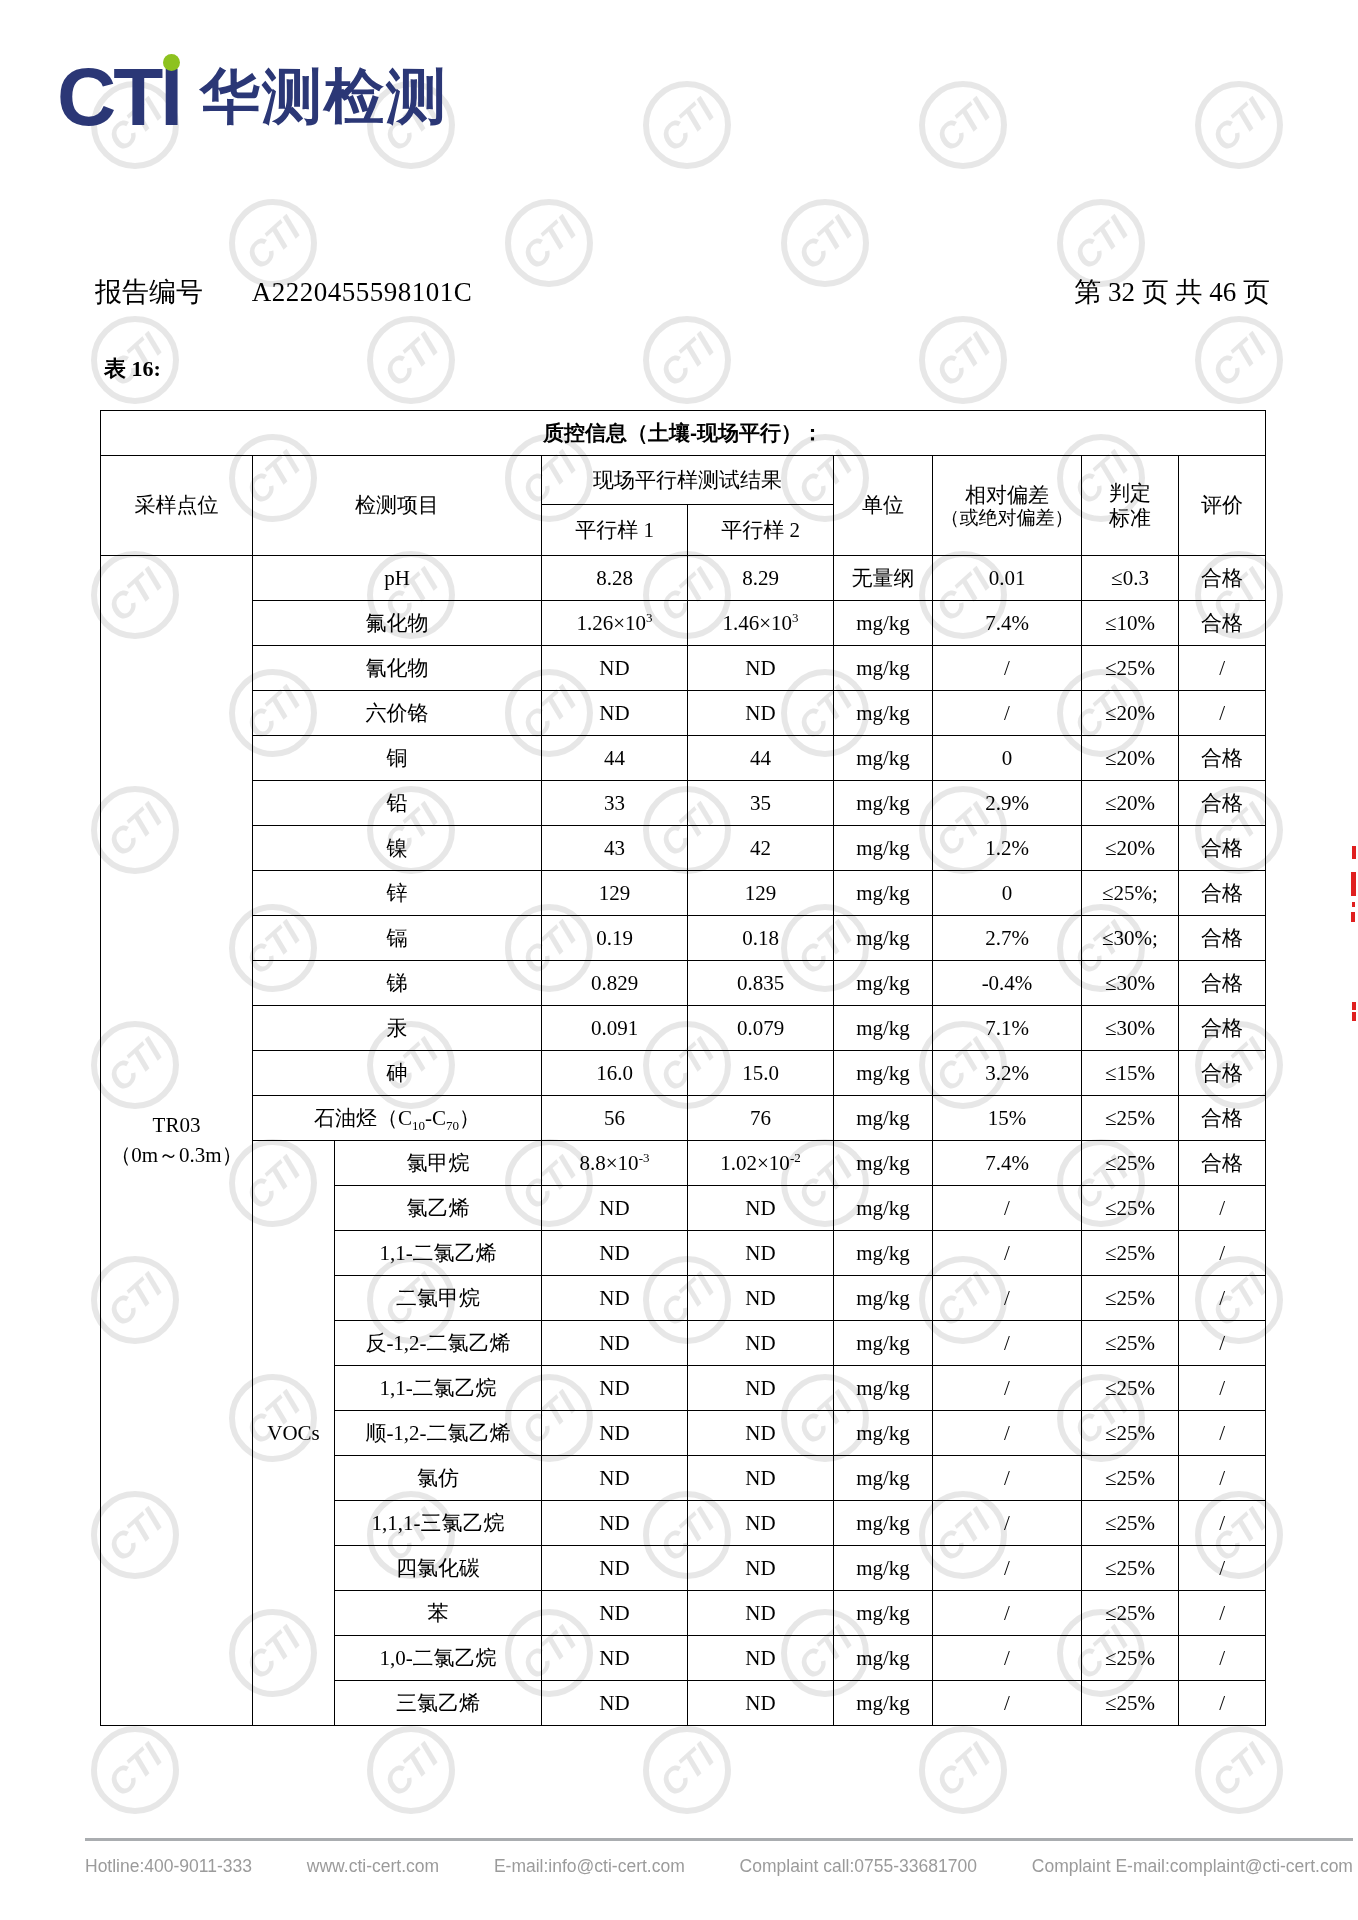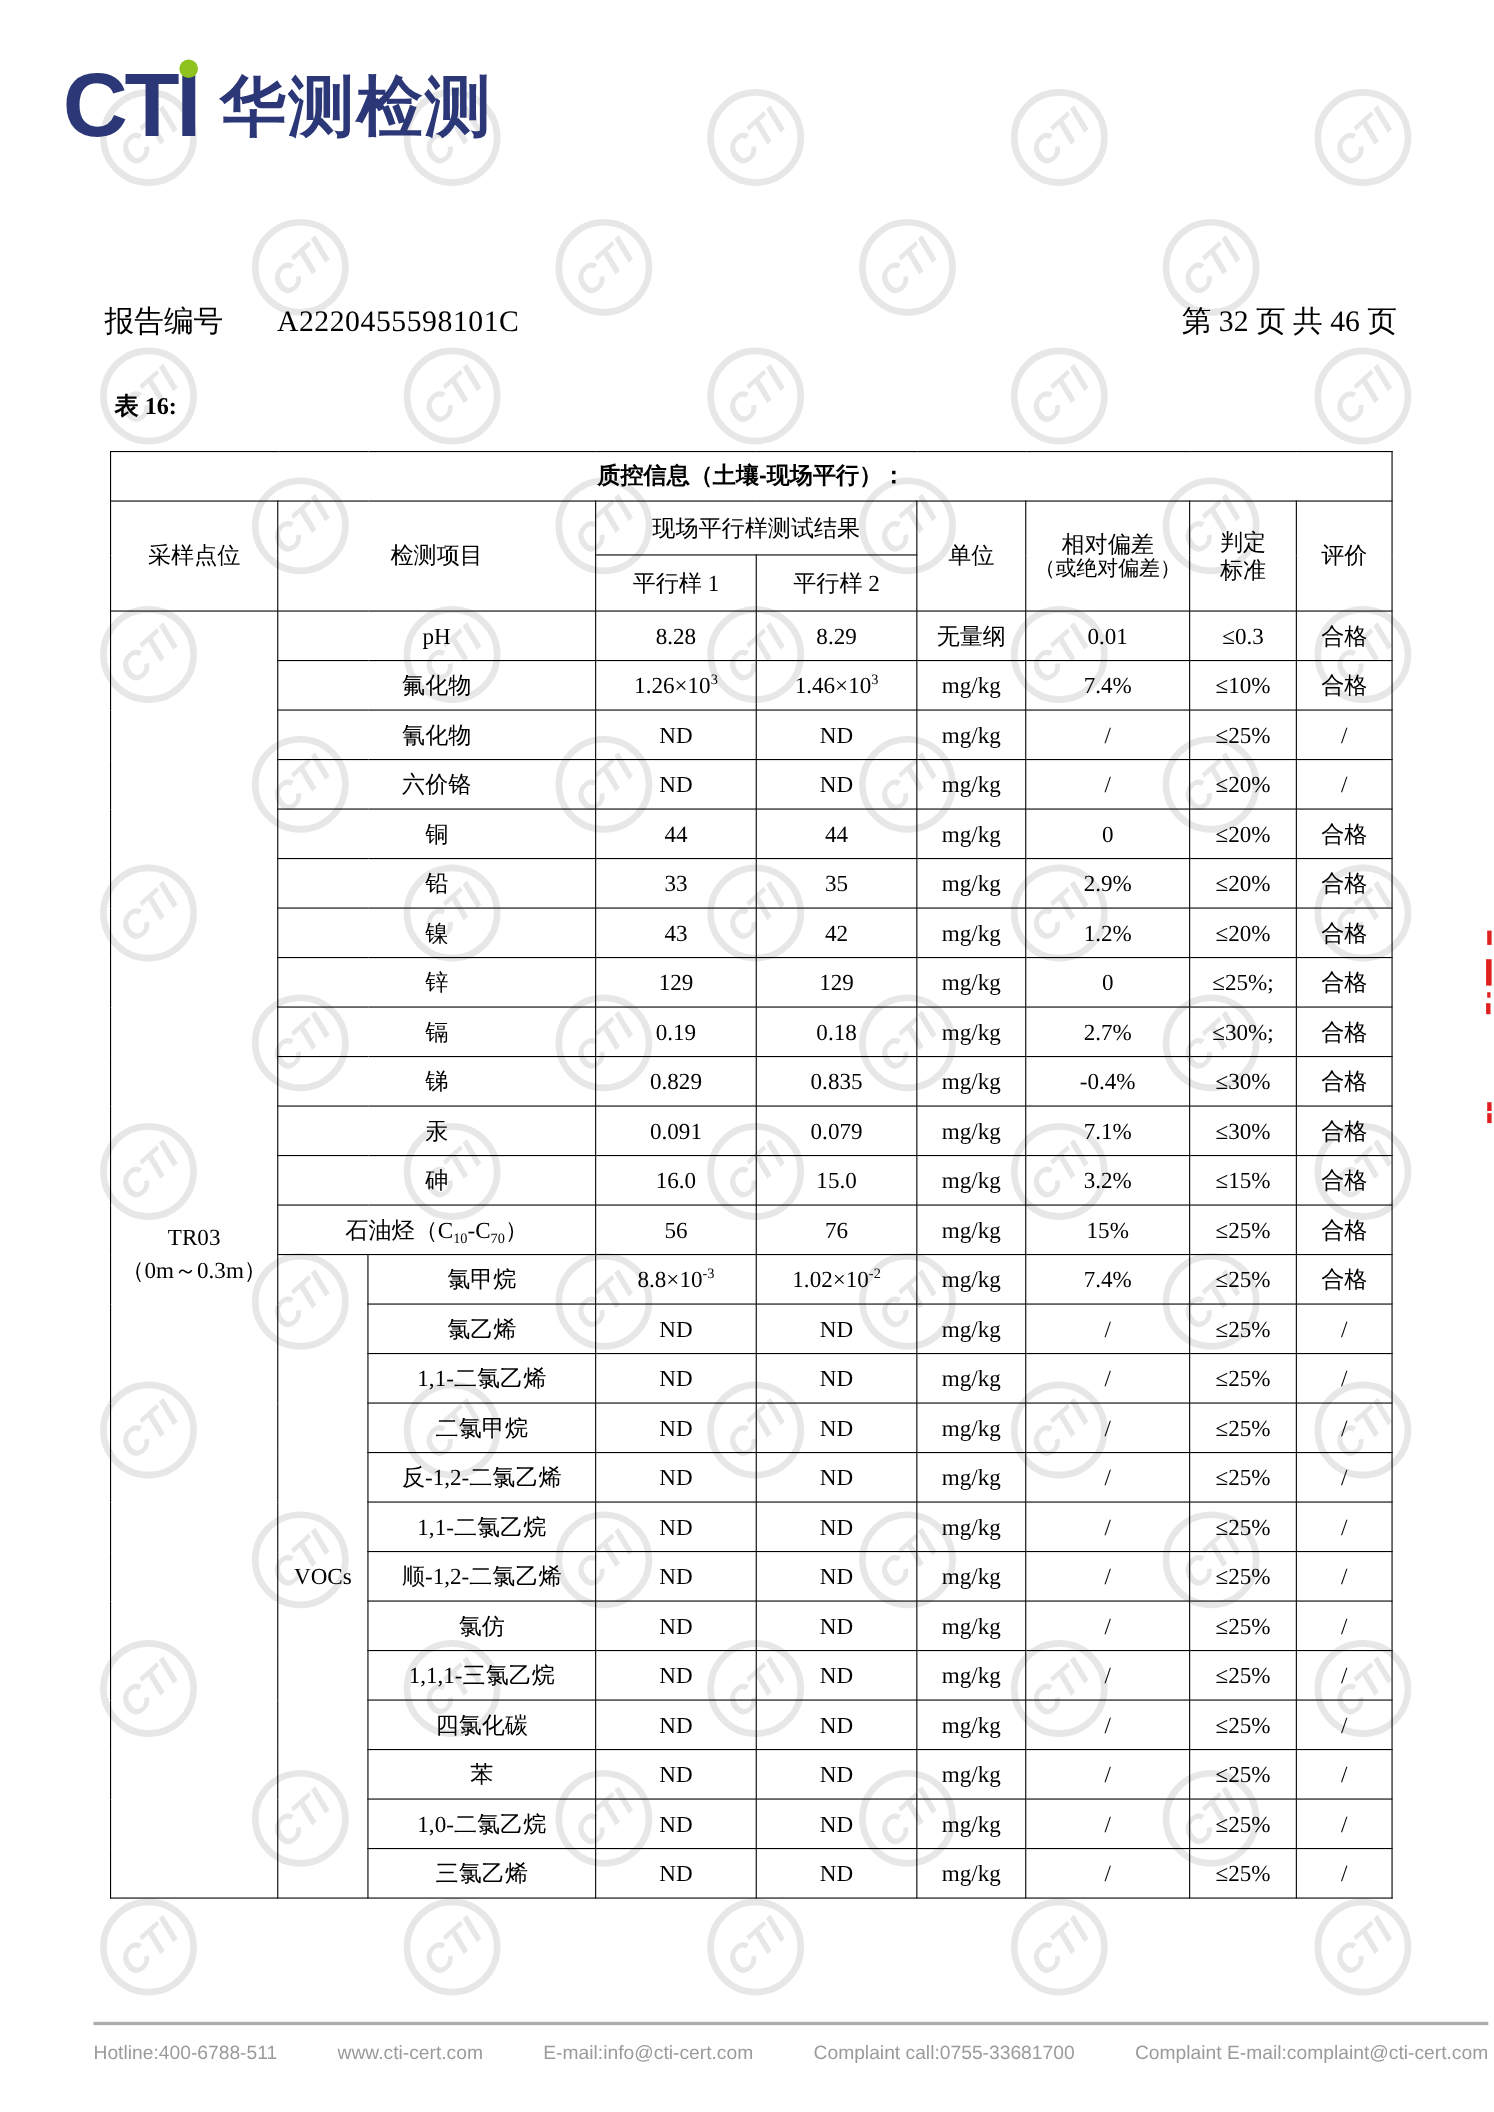--- a/index.html
+++ b/index.html
@@ -638,20 +638,20 @@
       <div class="seal-mark" style="left: 1352px; top: 846px; width: 4px; height: 13px; background: rgb(224, 31, 31);"></div>
       <div class="seal-mark" style="left: 1351px; top: 872px; width: 5px; height: 24px; background: rgb(224, 31, 31);"></div>
       <div class="seal-mark" style="left: 1352px; top: 902px; width: 3px; height: 5px; background: rgb(224, 31, 31);"></div>
       <div class="seal-mark" style="left: 1351px; top: 912px; width: 4px; height: 10px; background: rgb(224, 31, 31);"></div>
       <div class="seal-mark" style="left: 1352px; top: 1002px; width: 4px; height: 8px; background: rgb(224, 31, 31);"></div>
       <div class="seal-mark" style="left: 1352px; top: 1012px; width: 4px; height: 9px; background: rgb(224, 31, 31);"></div>
     </div>
 
   <div class="footer-line"></div>
   <div class="footer-text" style="color: rgb(155, 155, 155);">
-    <span>Hotline:400-6788-511</span>
+    <span>Hotline:400-9011-333</span>
     <span>www.cti-cert.com</span>
     <span>E-mail:info@cti-cert.com</span>
     <span>Complaint call:0755-33681700</span>
     <span>Complaint E-mail:complaint@cti-cert.com</span>
   </div>
 
 </div>
 
 </body></html>

